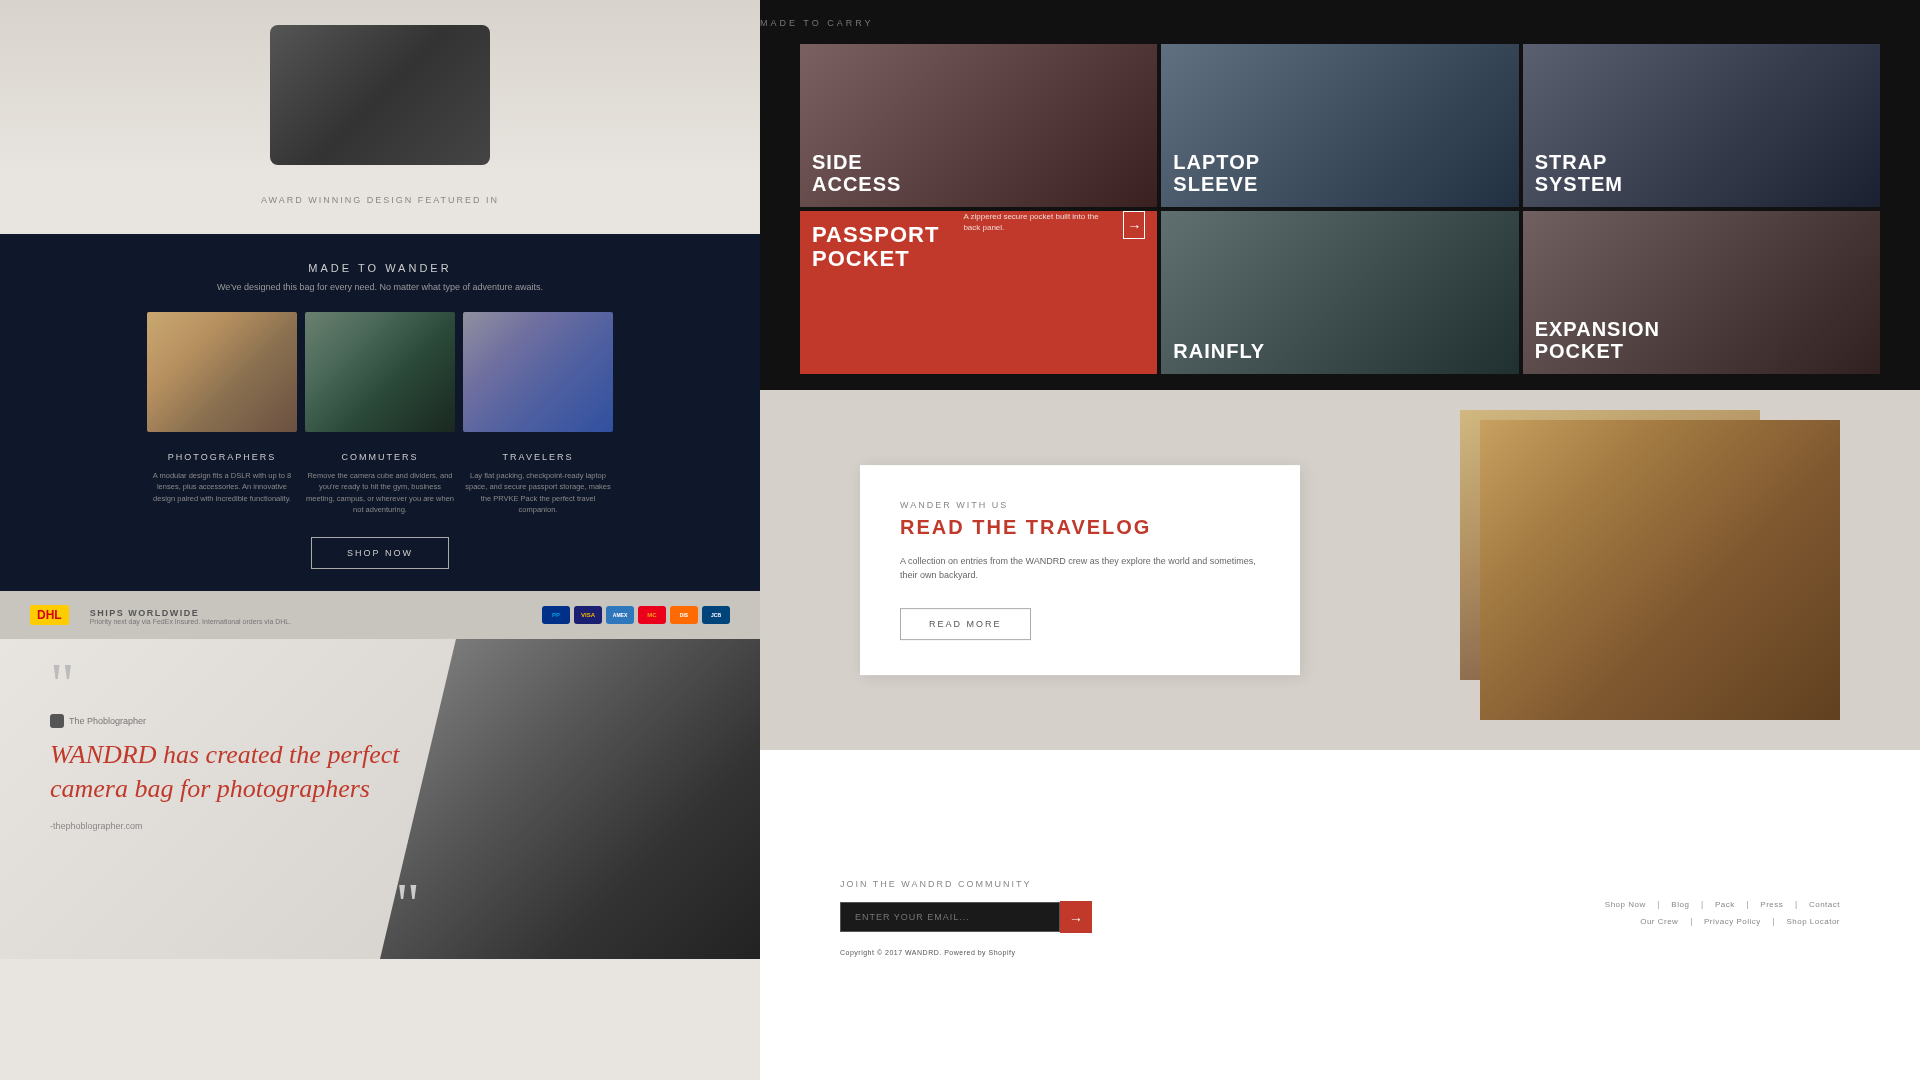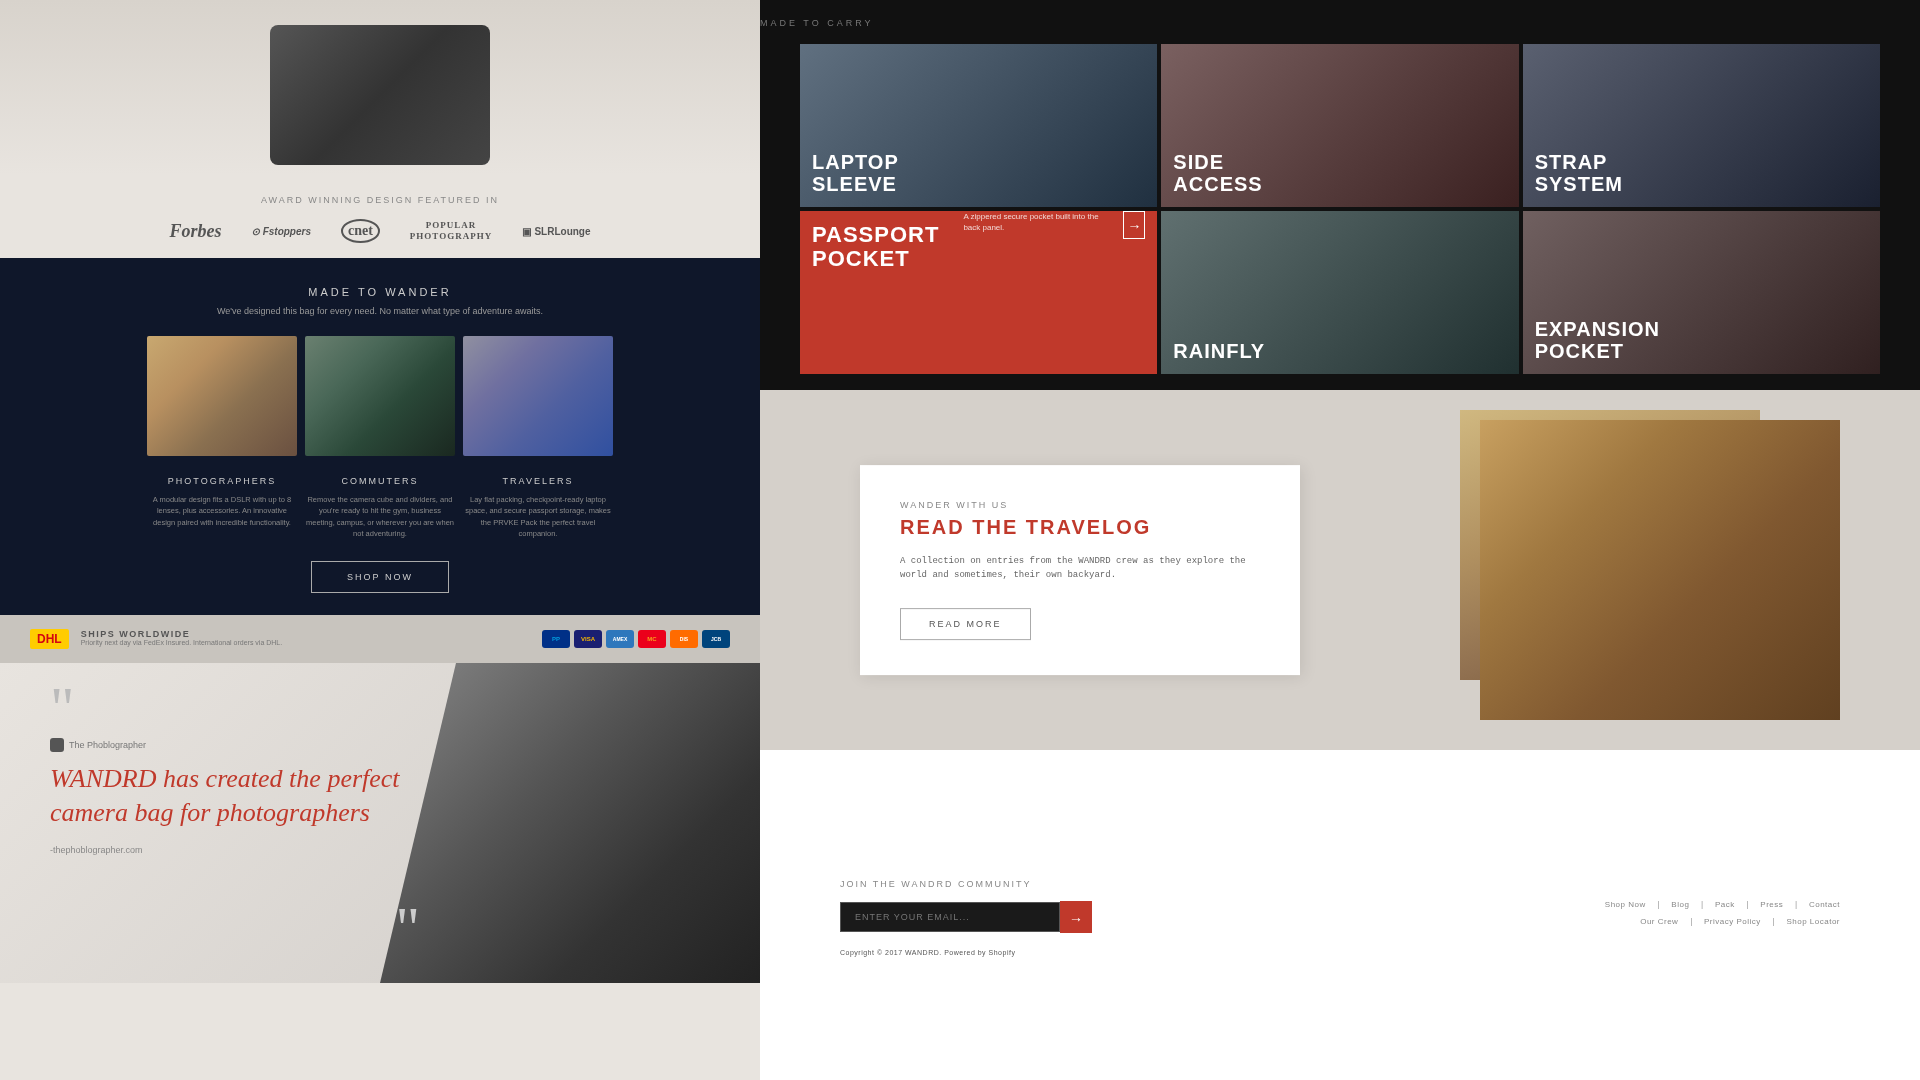--- a/index.html
+++ b/index.html
@@ -167,22 +167,22 @@
     .ships-section {
       background: #c8c4be;
       padding: 14px 30px;
       display: flex;
       align-items: center;
       justify-content: space-between;
     }
 
     .dhl-area {
       display: flex;
-      align-items: flex-start;
-      gap: 12px;
+      align-items: flex-end;
+      gap: 21px;
     }
 
     .dhl-logo {
       background: #FFCC00;
       color: #D40511;
       font-weight: bold;
       font-size: 12px;
       font-family: 'Arial', sans-serif;
       padding: 3px 7px;
       border-radius: 2px;
@@ -447,21 +447,21 @@
       font-weight: bold;
       color: #c0392b;
       font-family: 'Arial', sans-serif;
       letter-spacing: 2px;
       margin-bottom: 15px;
     }
 
     .travelog-desc {
       font-size: 9px;
       color: #666;
-      font-family: Liberation Mono, monospace;
+      font-family: Liberation Sans, sans-serif;
       line-height: 1.6;
       margin-bottom: 25px;
     }
 
     .read-more-btn {
       border: 1px solid #aaa;
       background: transparent;
       color: #555;
       font-size: 9px;
       letter-spacing: 2px;
@@ -579,27 +579,20 @@
 <body>
 
 <div class="left-panel">
 
   <div class="product-top">
     <div class="product-img-placeholder"></div>
   </div>
 
   <div class="award-section">
     <div class="award-label">AWARD WINNING DESIGN FEATURED IN</div>
-    <div class="brand-logos">
-      <span class="brand-logo forbes"><em>Forbes</em></span>
-      <span class="brand-logo fstoppers">⊙ Fstoppers</span>
-      <span class="brand-logo cnet">cnet</span>
-      <span class="brand-logo popular">POPULAR<br>PHOTOGRAPHY</span>
-      <span class="brand-logo lounge">▣ SLRLounge</span>
-    </div>
   </div>
 
   <div class="wander-section">
     <div class="wander-title">MADE TO WANDER</div>
     <div class="wander-subtitle">We've designed this bag for every need. No matter what type of adventure awaits.</div>
 
     <div class="use-case-images">
       <div class="use-case-img photographers"></div>
       <div class="use-case-img travelers"></div>
       <div class="use-case-img commuters"></div>
@@ -655,26 +648,26 @@
     <div class="end-quote-marks">"</div>
   </div>
 </div>
 
 <div class="right-panel">
 
   <div class="carry-section">
     <div class="made-to-carry-label">MADE TO CARRY</div>
     <div class="features-grid">
 
+      <div class="feature-cell side-access">
+        <div class="feature-label">SIDE<br>ACCESS</div>
+      </div>
+
       <div class="feature-cell laptop-sleeve">
         <div class="feature-label">LAPTOP<br>SLEEVE</div>
-      </div>
-
-      <div class="feature-cell side-access">
-        <div class="feature-label">SIDE<br>ACCESS</div>
       </div>
 
       <div class="feature-cell strap-system">
         <div class="feature-label">STRAP<br>SYSTEM</div>
       </div>
 
       <div class="feature-cell passport-pocket">
         <div class="passport-pocket-content">
           <div class="feature-label">PASSPORT<br>POCKET</div>
           <div class="passport-desc">A zippered secure pocket built into the back panel.</div>

